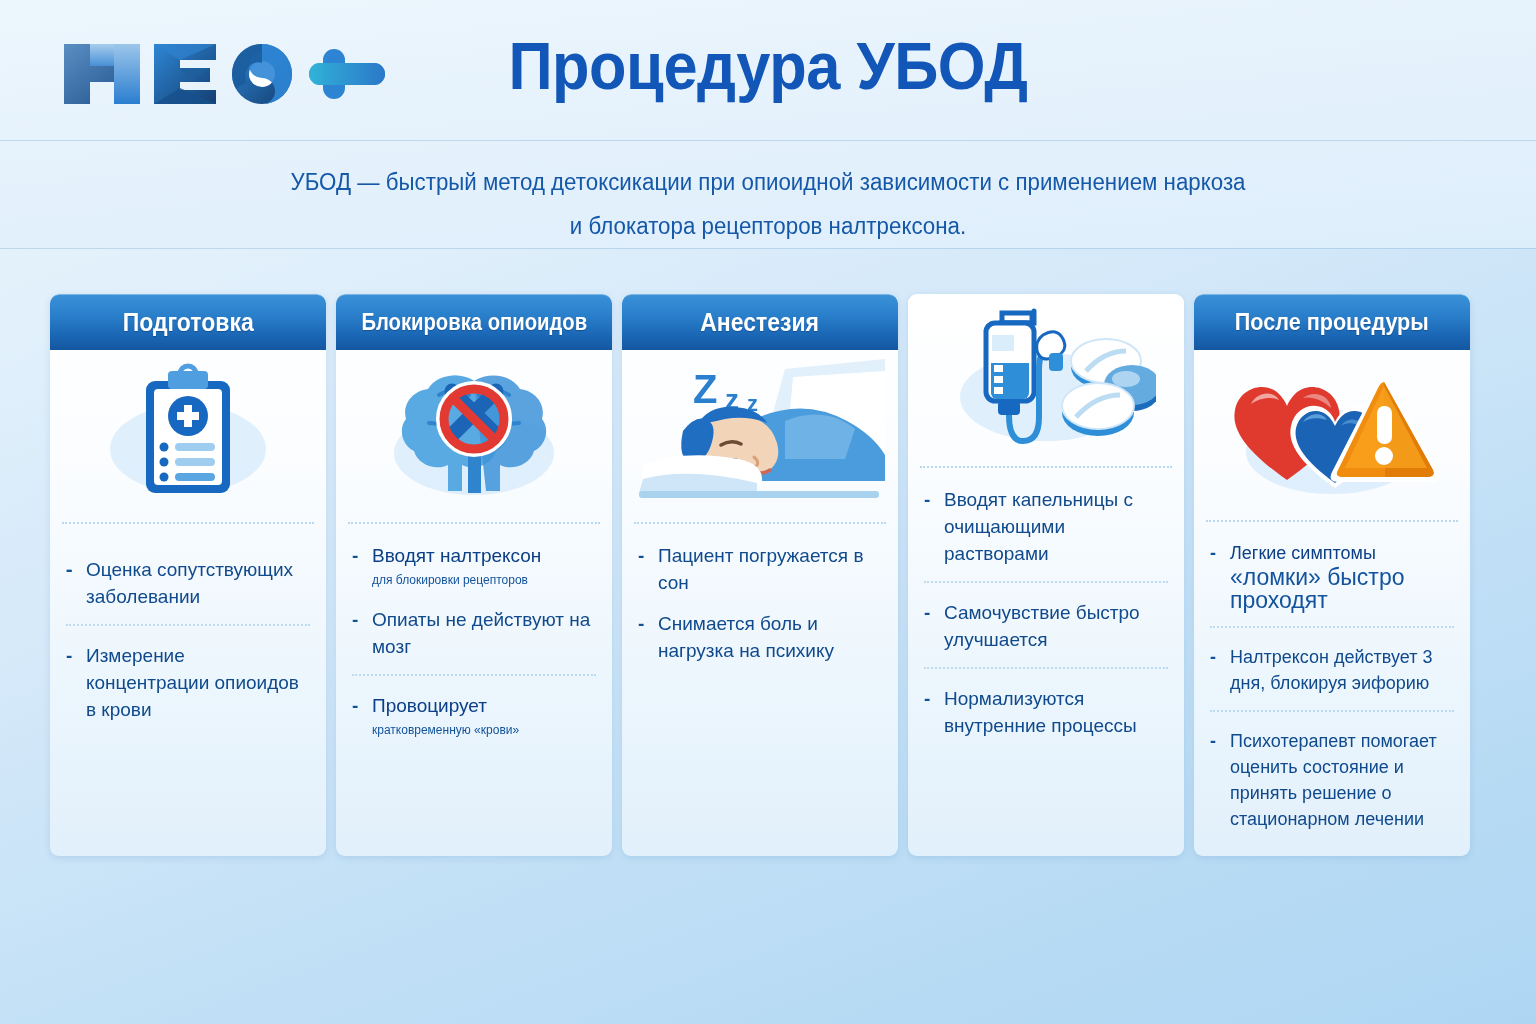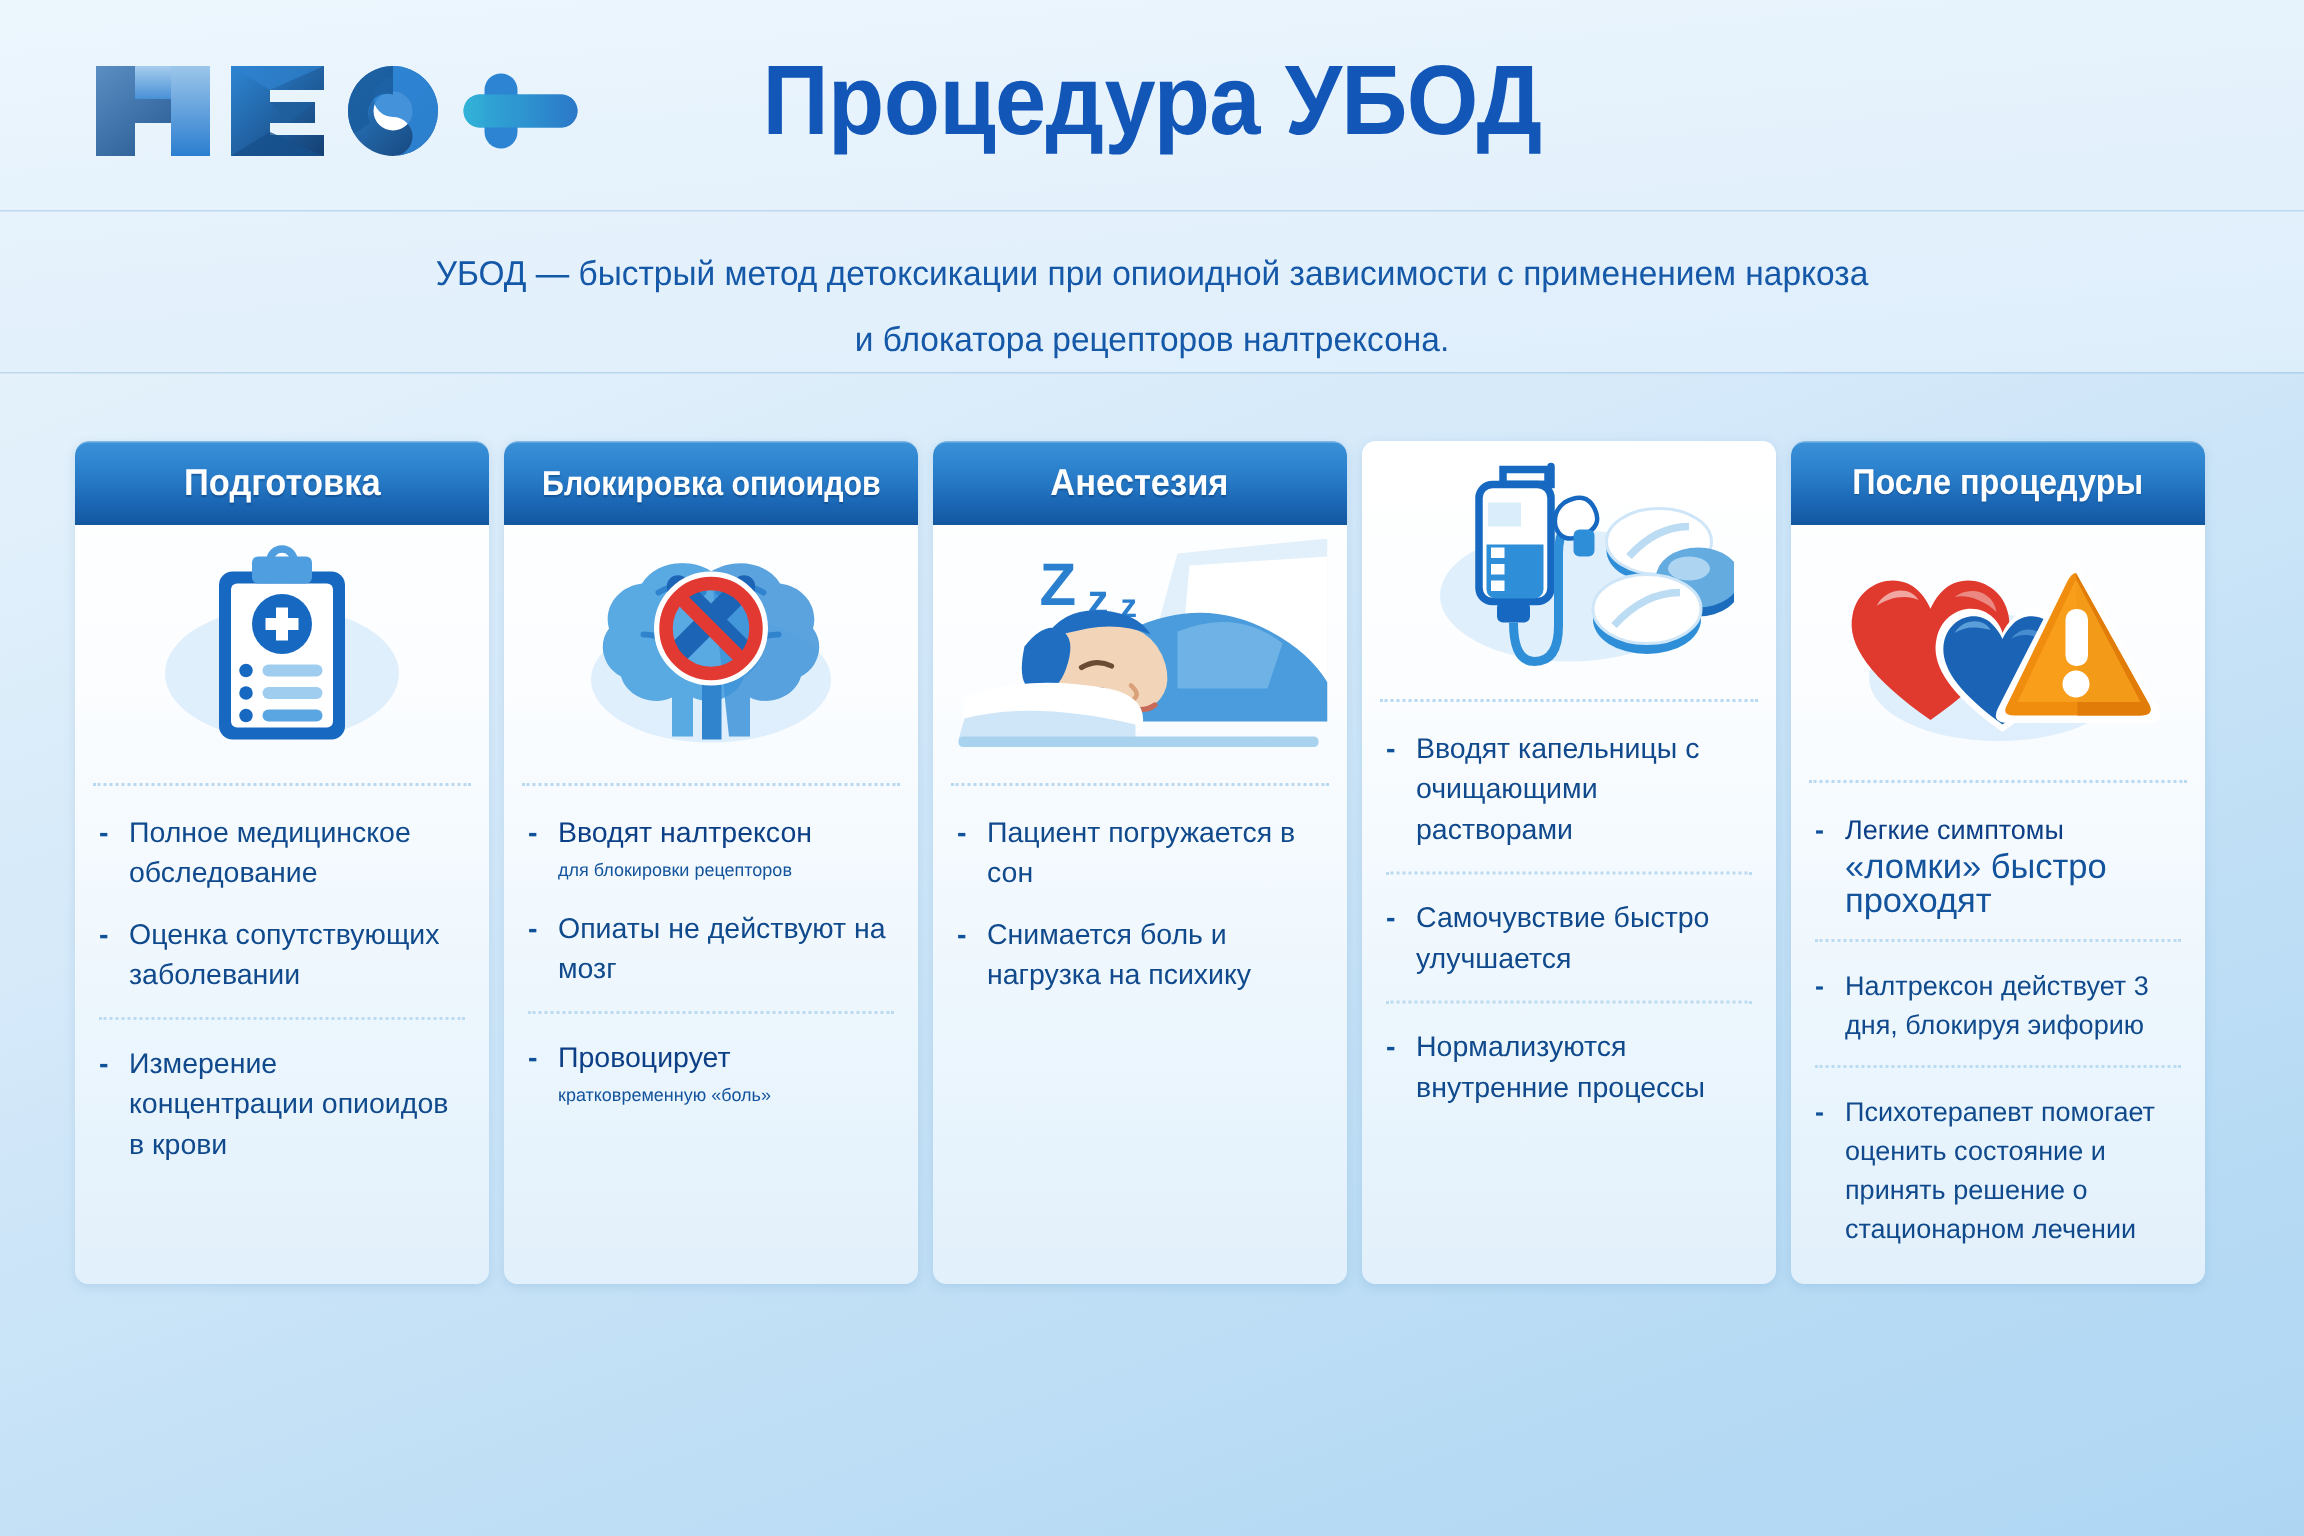--- a/index.html
+++ b/index.html
@@ -163,21 +163,21 @@
         <rect x="87" y="82" width="40" height="8" rx="4" fill="#9fcdef"></rect>
         <circle cx="76" cy="101" r="4.5" fill="#1768c0"></circle>
         <rect x="87" y="97" width="40" height="8" rx="4" fill="#9fcdef"></rect>
         <circle cx="76" cy="116" r="4.5" fill="#1768c0"></circle>
         <rect x="87" y="112" width="40" height="8" rx="4" fill="#5aa6e2"></rect>
       </svg>
     </div>
     <div class="icon-sep"></div>
     <div class="body-area">
       <ul class="bul">
-        <li class=""><span class="dash">-</span><span>Полное медицинское обследование</span></li>
+        <li class=""><span class="dash">-</span></li>
         <li class="sep-after"><span class="dash">-</span><span>Оценка сопутствующих заболевании</span></li>
         <li class=""><span class="dash">-</span><span>Измерение концентрации опиоидов в крови</span></li>
       </ul>
     </div>
   </div>
 
   <div class="card c2">
     <div class="card-head">
       <span>Блокировка опиоидов</span>
     </div>
@@ -204,21 +204,21 @@
       <ul class="bul">
         <li>
             <span class="dash">-</span>
           <span class="lead">Вводят налтрексон</span>
           <span class="sub">для блокировки рецепторов</span>
           </li>
         <li class="sep-after"><span class="dash">-</span><span>Опиаты не действуют на мозг</span></li>
         <li>
             <span class="dash">-</span>
           <span class="lead">Провоцирует</span>
-          <span class="sub">кратковременную «боль»</span>
+          <span class="sub">кратковременную «крови»</span>
           </li>
       </ul>
     </div>
   </div>
 
   <div class="card c3">
     <div class="card-head">
       <span>Анестезия</span>
     </div>
     <div class="icon-area">

